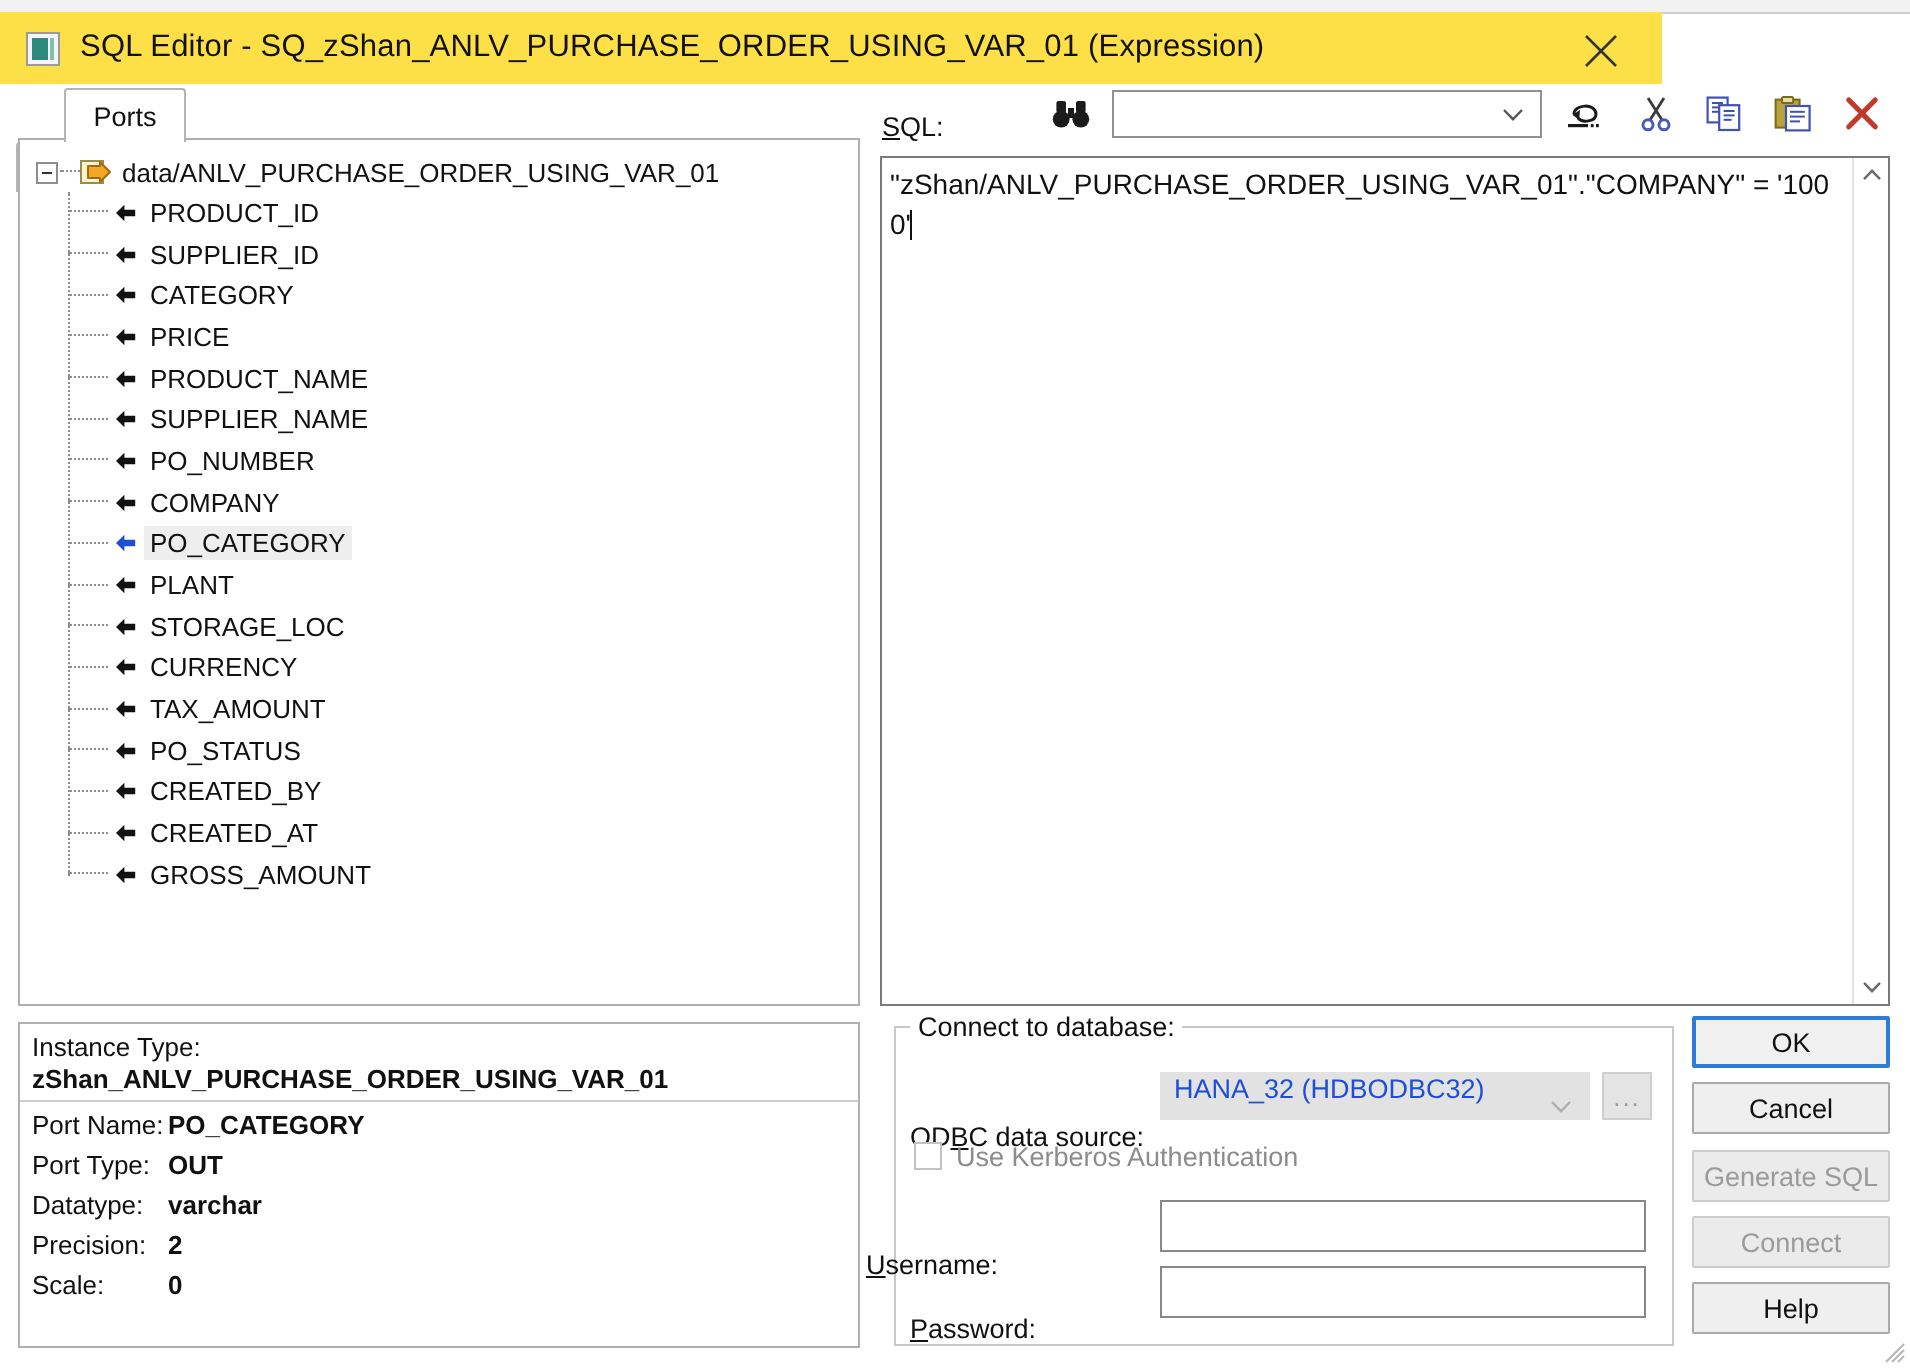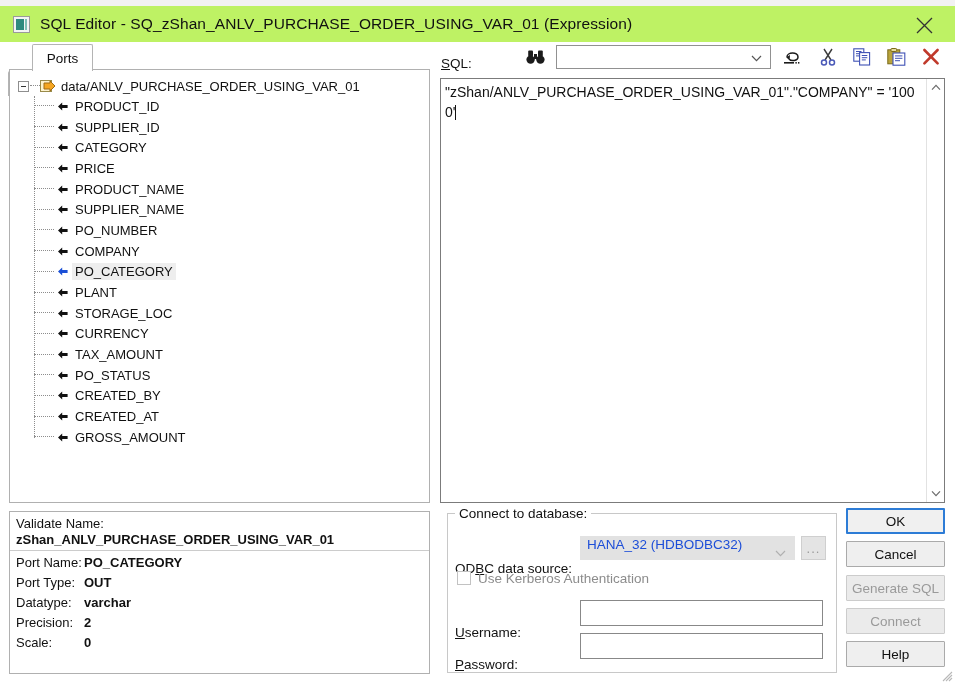--- a/index.html
+++ b/index.html
@@ -22,22 +22,22 @@
   .bg-sliver {
     position: absolute; left: 0; top: 0;
     width: 955px; height: 6px;
     background: #f2f2f2;
     border-bottom: 1px solid #cfcfcf;
   }
 
   
   .titlebar {
     position: absolute; left: 0; top: 6px;
-    width: 955px; height: 36px;
-    background: #bef264;
+    width: 831px; height: 36px;
+    background: #fde047;
     display: flex; align-items: center;
   }
   .title-icon {
     width: 17px; height: 17px;
     margin-left: 13px; margin-right: 10px;
     border: 1px solid #9a9a9a;
     background: #f4f4f4;
     position: relative; flex: none;
     box-sizing: border-box;
   }
@@ -270,21 +270,21 @@
     position: absolute; left: 455px; top: 506px;
     background: #ffffff;
     padding: 0 4px;
     font-size: 13.5px; color: #111111;
   }
   .fld-label {
     position: absolute;
     font-size: 13.5px; color: #111111; margin-top: 20px;
   }
   .lbl-odbc { left: 455px; top: 541px; }
-  .lbl-user { left: 455px; top: 605px; }
+  .lbl-user { left: 433px; top: 605px; }
   .lbl-pass { left: 455px; top: 637px; }
 
   .odbc-combo {
     position: absolute; left: 580px; top: 536px;
     width: 215px; height: 24px;
     background: #e2e2e2;
     border: 1px solid #e2e2e2;
     box-sizing: border-box;
     display: flex; align-items: flex-start;
     color: #1d4ed8; font-size: 13.5px;
@@ -537,21 +537,21 @@
               </svg>
             </span>
             <span class="label">GROSS_AMOUNT</span>
           </div>
         </div>
     </div>
   </div>
 
   <div class="info-panel">
     <div class="info-head">
-      <div class="l1">Validate Name:</div>
+      <div class="l1">Instance Type:</div>
       <div class="l2">zShan_ANLV_PURCHASE_ORDER_USING_VAR_01</div>
     </div>
     <div class="info-rows">
         <div class="info-row">
           <span class="k">Port Name:</span>
           <span class="v">PO_CATEGORY</span>
         </div>
         <div class="info-row">
           <span class="k">Port Type:</span>
           <span class="v">OUT</span>

